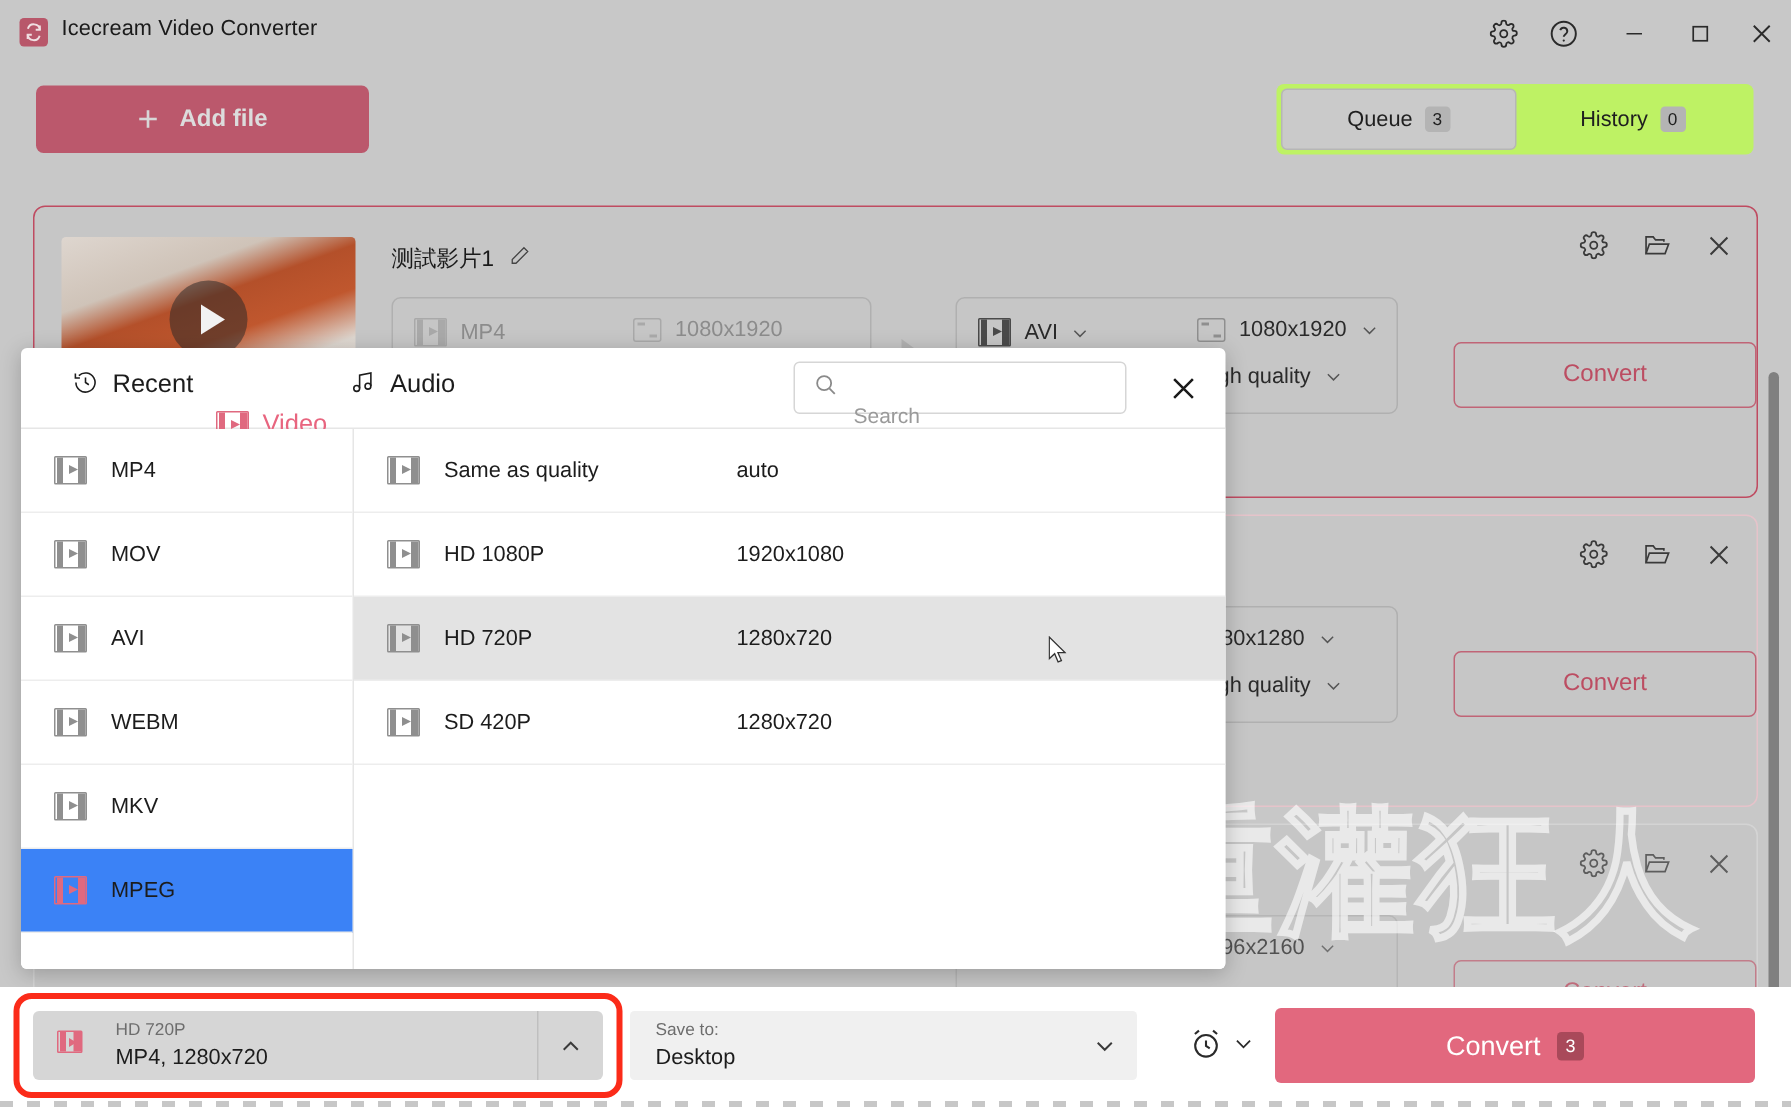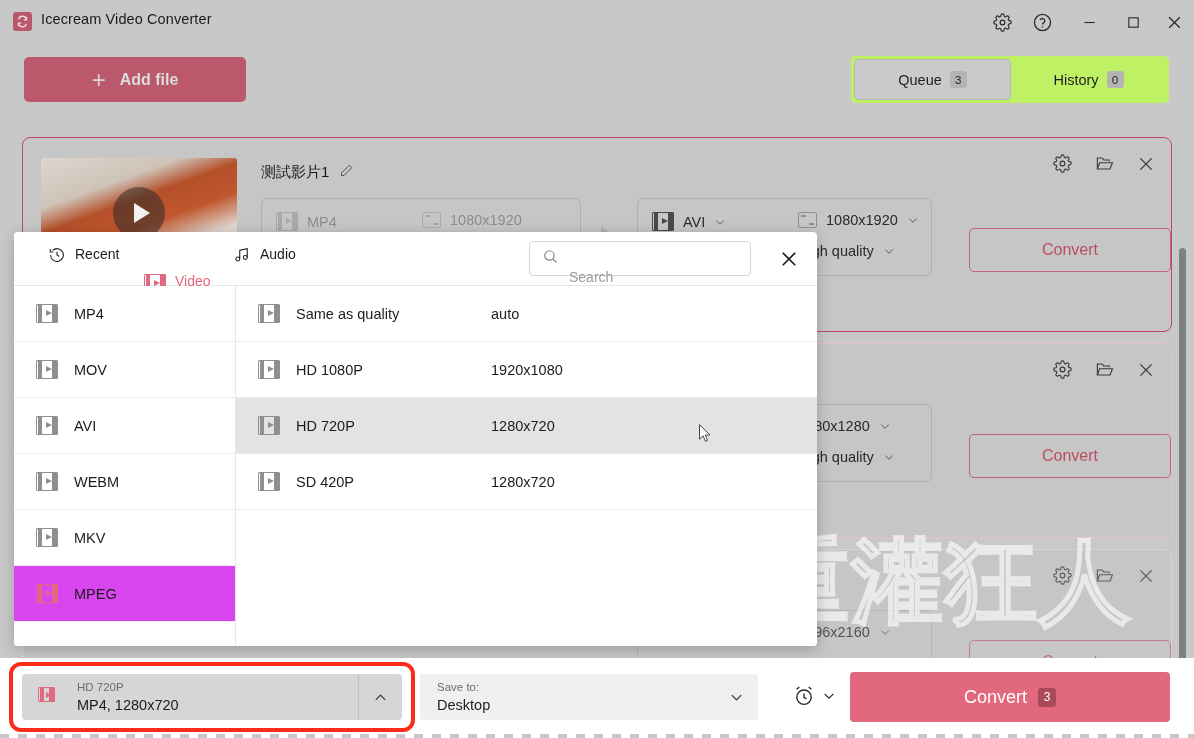--- a/index.html
+++ b/index.html
@@ -159,21 +159,21 @@
     box-shadow: 0 3px 14px rgba(0,0,0,.22);
     overflow: hidden;
   }
   #panel-head {
     position: absolute; left: 0; top: 0; width: 803px; height: 54px;
     border-bottom: 1px solid #e6e6e6;
   }
   .ptab {
     position: absolute; top: 14px; height: 40px;
     display: flex; align-items: flex-start; gap: 9px;
-    font-size: 14px; color: #1c1c1c;
+    font-size: 17px; color: #1c1c1c;
   }
   #ptab-recent { left: 34px; }
   #ptab-video  { left: 130px; color: #e8657f; margin-top: 27px; }
   #ptab-audio  { left: 219px; }
   #ptab-video::after {
     content: ""; position: absolute; left: -14px; bottom: -2px;
     width: 80px; height: 3.5px; background: #e0596f; border-radius: 2px;
   }
   #search-box {
     position: absolute; left: 529px; top: 241px; width: 222px; height: 35px;
@@ -192,21 +192,21 @@
 
   #fmt-list {
     position: absolute; left: 0; top: 54px; width: 222px; height: 360px;
     border-right: 1px solid #e6e6e6; background: #fff;
   }
   .fmt-item {
     position: relative; height: 56px; display: flex; align-items: center;
     gap: 16px; padding-left: 22px; border-bottom: 1px solid #ededed;
     font-size: 14.5px; color: #1c1c1c;
   }
-  .fmt-item.selected { background: #d946ef; color: #1c1c1c; text-align: right; }
+  .fmt-item.selected { background: #3b82f6; color: #1c1c1c; text-align: right; }
 
   #res-list {
     position: absolute; left: 222px; top: 54px; width: 581px; height: 360px;
     background: #fff;
   }
   .res-item {
     position: relative; height: 56px; display: flex; align-items: center;
     border-bottom: 1px solid #ededed; font-size: 14.5px; color: #1c1c1c;
   }
   .res-item.hover { background: #e3e3e3; }

